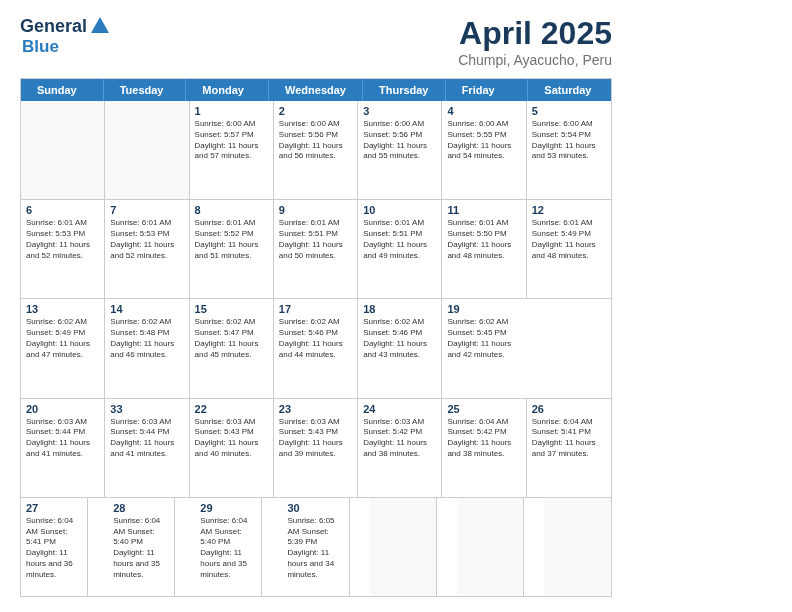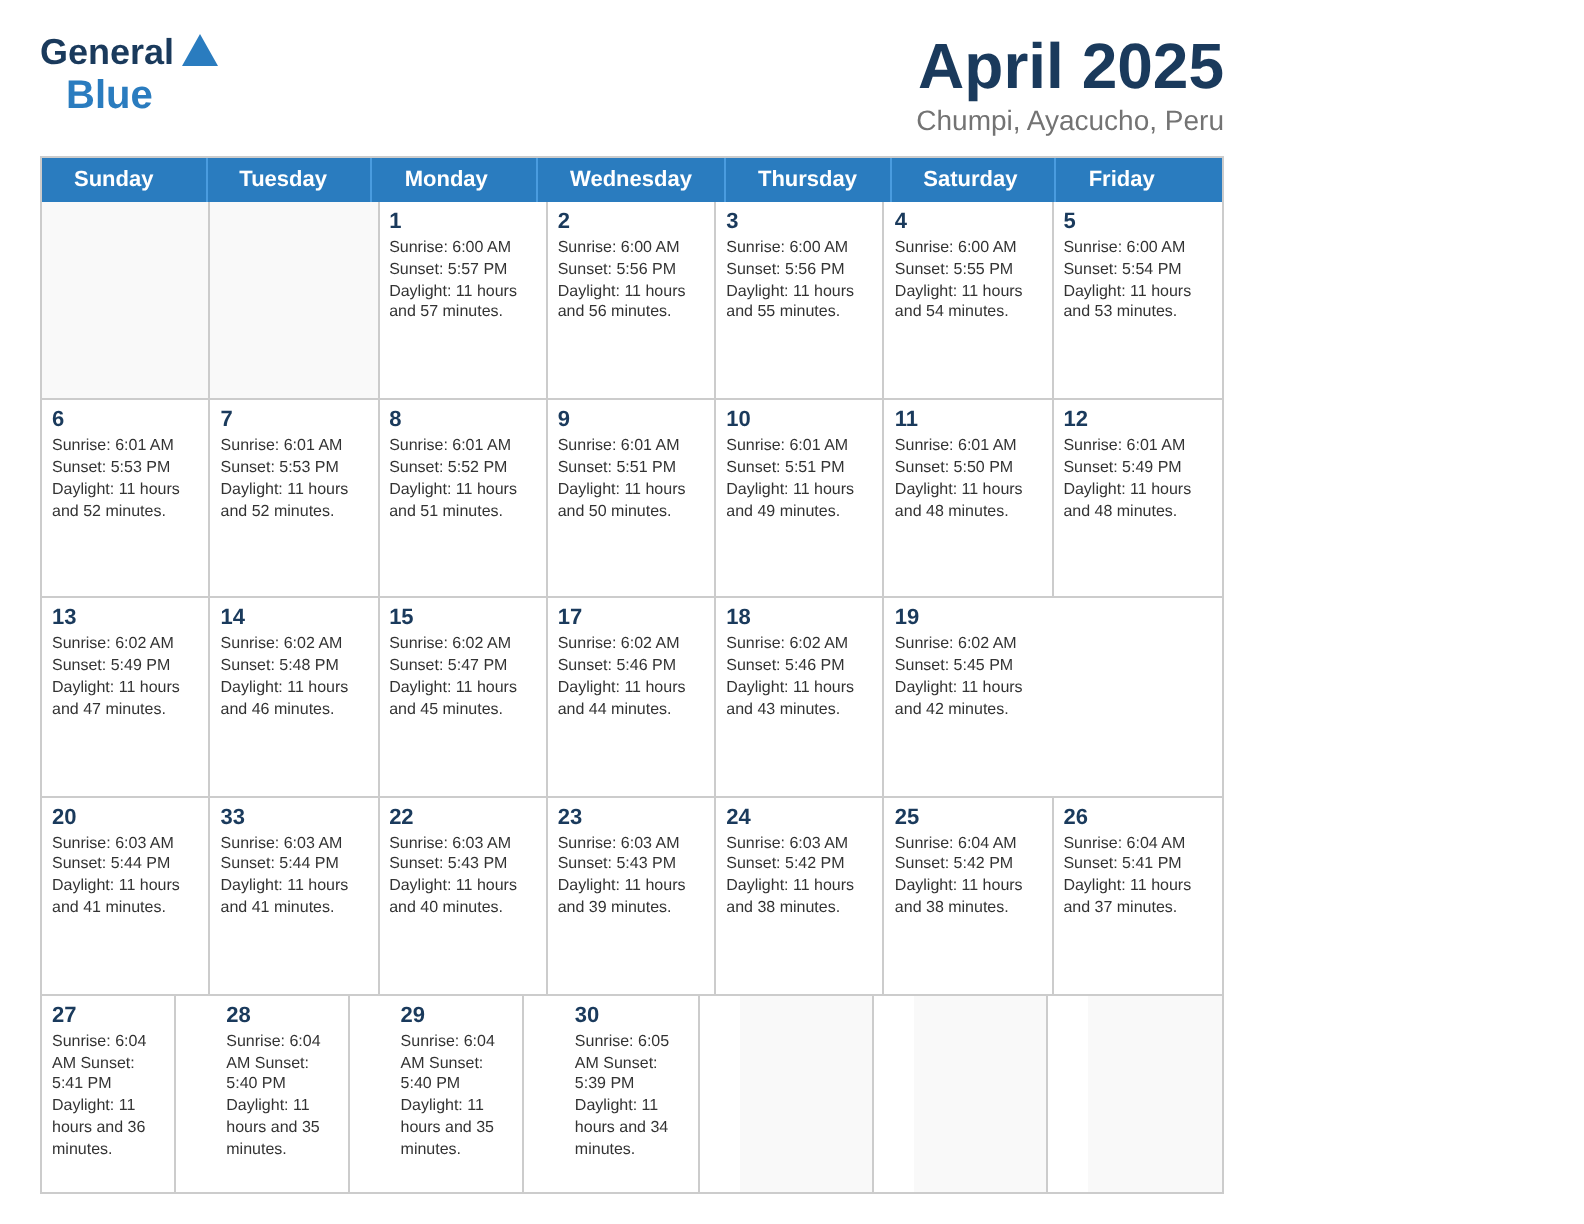--- a/index.html
+++ b/index.html
@@ -114,38 +114,38 @@
 <div class="page">
   <div class="header">
     <div class="logo">
       <div class="logo-text">
         <span class="logo-general">General</span>
         <svg class="logo-icon" viewBox="0 0 22 22">
           <polygon points="11,2 20,18 2,18" fill="#2a7cbf"></polygon>
         </svg>
       </div>
       <div style="display:flex;align-items:center;">
-        <span class="logo-blue" style="font-size:20px;font-weight:bold;color:#2a7cbf;margin-left:13px;">Blue</span>
+        <span class="logo-blue" style="font-size:17px;font-weight:bold;color:#2a7cbf;margin-left:2px;">Blue</span>
       </div>
     </div>
     <div class="title-section">
       <div class="main-title">April 2025</div>
       <div class="subtitle">Chumpi, Ayacucho, Peru</div>
     </div>
   </div>
 
   <div class="calendar">
     <div class="cal-header" id="cal-header">
         <div class="cal-header-cell">Sunday</div>
         <div class="cal-header-cell">Tuesday</div>
         <div class="cal-header-cell">Monday</div>
         <div class="cal-header-cell">Wednesday</div>
         <div class="cal-header-cell">Thursday</div>
+        <div class="cal-header-cell">Friday</div>
         <div class="cal-header-cell">Saturday</div>
-        <div class="cal-header-cell">Friday</div>
       </div>
     <div class="cal-body" id="cal-body">
         <div class="cal-row">
           <div class="cal-cell empty"></div>
           <div class="cal-cell empty"></div>
           <div class="cal-cell">
             <div class="day-num">1</div>
             <div class="cell-info">Sunrise: 6:00 AM
 Sunset: 5:57 PM
 Daylight: 11 hours and 57 minutes.</div>

